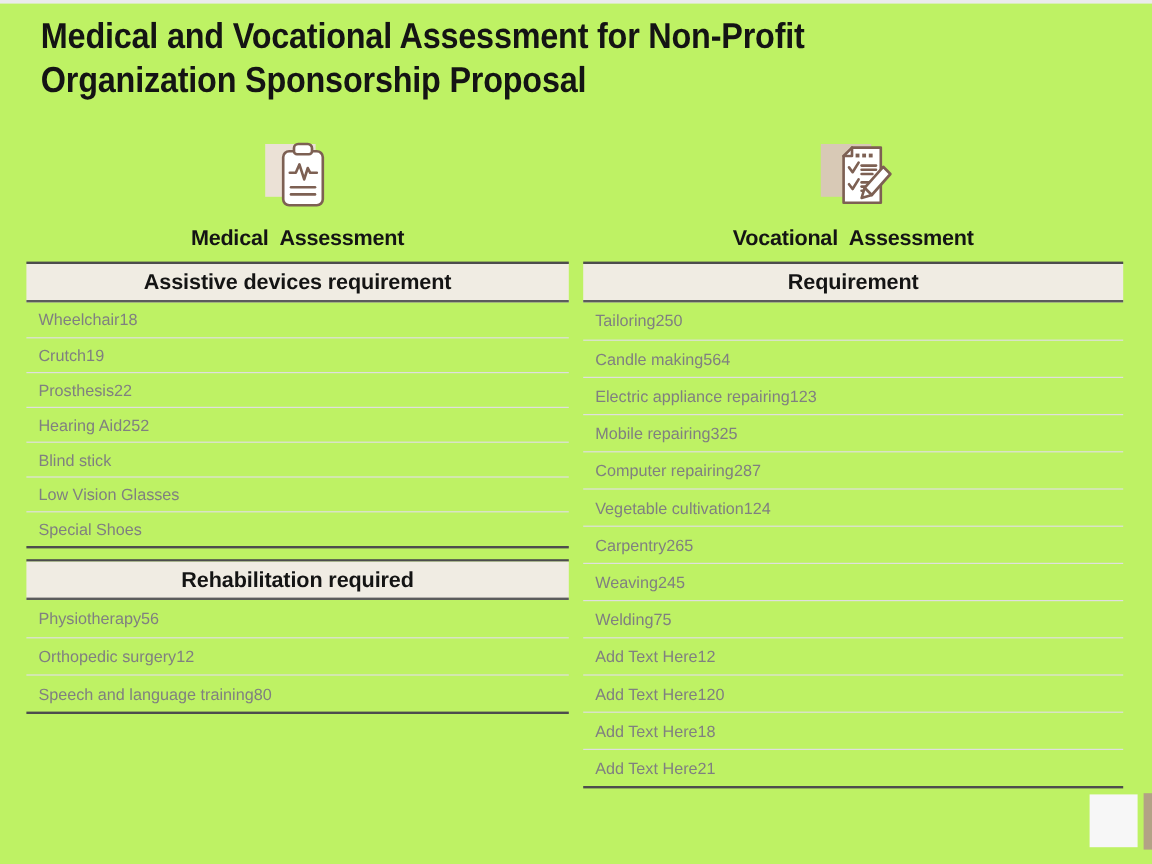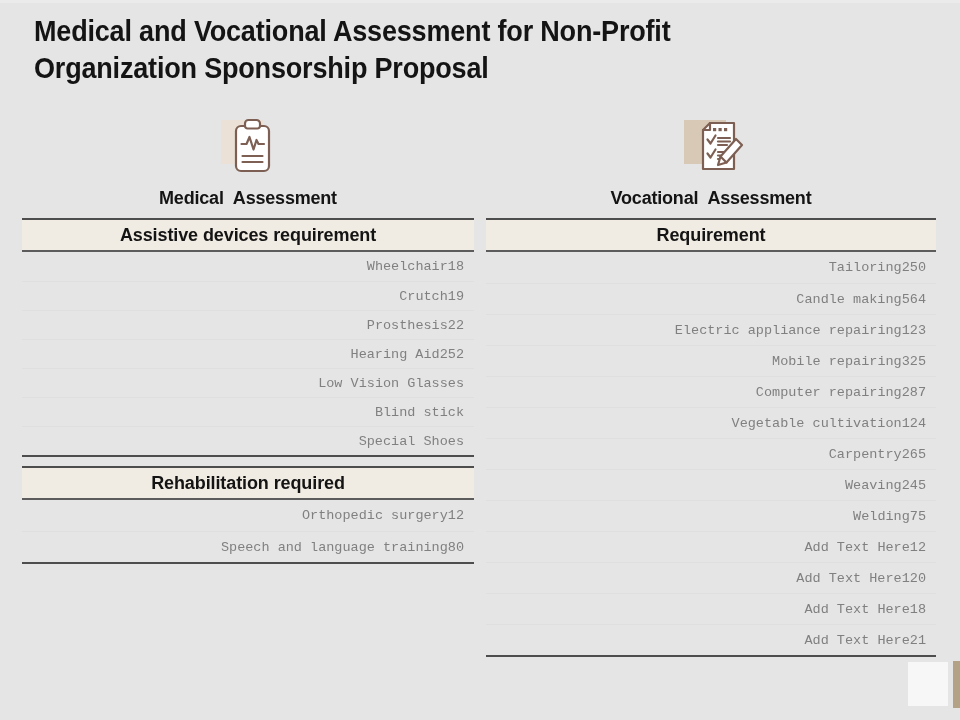--- a/index.html
+++ b/index.html
@@ -1,17 +1,17 @@
 <!DOCTYPE html>
 <html><head>
 <meta charset="utf-8">
 <style>
   html,body{margin:0;padding:0;background:#fff;}
   .slide{
-    position:relative;width:960px;height:720px;background:#e5e5e5;overflow:hidden;
+    position:relative;width:960px;height:720px;background:#bef264;overflow:hidden;
     font-family:"Liberation Sans", sans-serif;
   }
   .top-strip{position:absolute;left:0;top:0;width:960px;height:3px;background:#ebebeb;}
   .title{
     position:absolute;left:34px;top:12px;margin:0;
     font-size:30px;line-height:37px;font-weight:700;color:#141414;
     transform:scaleX(0.90);transform-origin:left top;white-space:nowrap;
     letter-spacing:-0.2px;
   }
   .col{position:absolute;top:112px;}
@@ -29,22 +29,22 @@
   .table{
     margin-top:9px;
     border-top:2px solid #4d4d4d;border-bottom:2px solid #4d4d4d;
   }
   .thead{
     background:#f0ece3;height:30px;line-height:30px;text-align:center;
     font-size:18px;font-weight:700;color:#141414;
     border-bottom:2px solid #5c5c5c;letter-spacing:-0.1px;
   }
   .row{
-    display:flex;justify-content:flex-end;align-items:center;
-    padding:0 10px;box-sizing:border-box;font-family:Liberation Mono, monospace;
+    display:flex;justify-content:flex-start;align-items:center;
+    padding:0 10px;box-sizing:border-box;
   }
   .row + .row{border-top:1px solid #dfdfdf;}
   .t-med1 .row{height:29px;}
   .t-med2 .row{height:31px;}
   .t-voc  .row{height:31px;}
   .cell-label,.cell-value{font-size:13.5px;color:#808080;}
   .cell-value{text-align:right;}
   .corner-square{position:absolute;left:908px;top:662px;width:40px;height:44px;background:#f7f7f7;}
   .accent-bar{position:absolute;left:953px;top:661px;width:7px;height:47px;background:#b3a285;}
 </style>
@@ -84,37 +84,41 @@
           </div>
           <div class="row">
             <span class="cell-label">Prosthesis</span>
             <span class="cell-value">22</span>
           </div>
           <div class="row">
             <span class="cell-label">Hearing Aid</span>
             <span class="cell-value">252</span>
           </div>
           <div class="row">
+            <span class="cell-label">Blind stick</span>
+            <span class="cell-value"></span>
+          </div>
+          <div class="row">
             <span class="cell-label">Low Vision Glasses</span>
-            <span class="cell-value"></span>
-          </div>
-          <div class="row">
-            <span class="cell-label">Blind stick</span>
             <span class="cell-value"></span>
           </div>
           <div class="row">
             <span class="cell-label">Special Shoes</span>
             <span class="cell-value"></span>
           </div>
         </div>
     </div>
 
     <div class="table t-med2">
       <div class="thead">Rehabilitation required</div>
       <div class="tbody">
+          <div class="row">
+            <span class="cell-label">Physiotherapy</span>
+            <span class="cell-value">56</span>
+          </div>
           <div class="row">
             <span class="cell-label">Orthopedic surgery</span>
             <span class="cell-value">12</span>
           </div>
           <div class="row">
             <span class="cell-label">Speech and language training</span>
             <span class="cell-value">80</span>
           </div>
         </div>
     </div>

